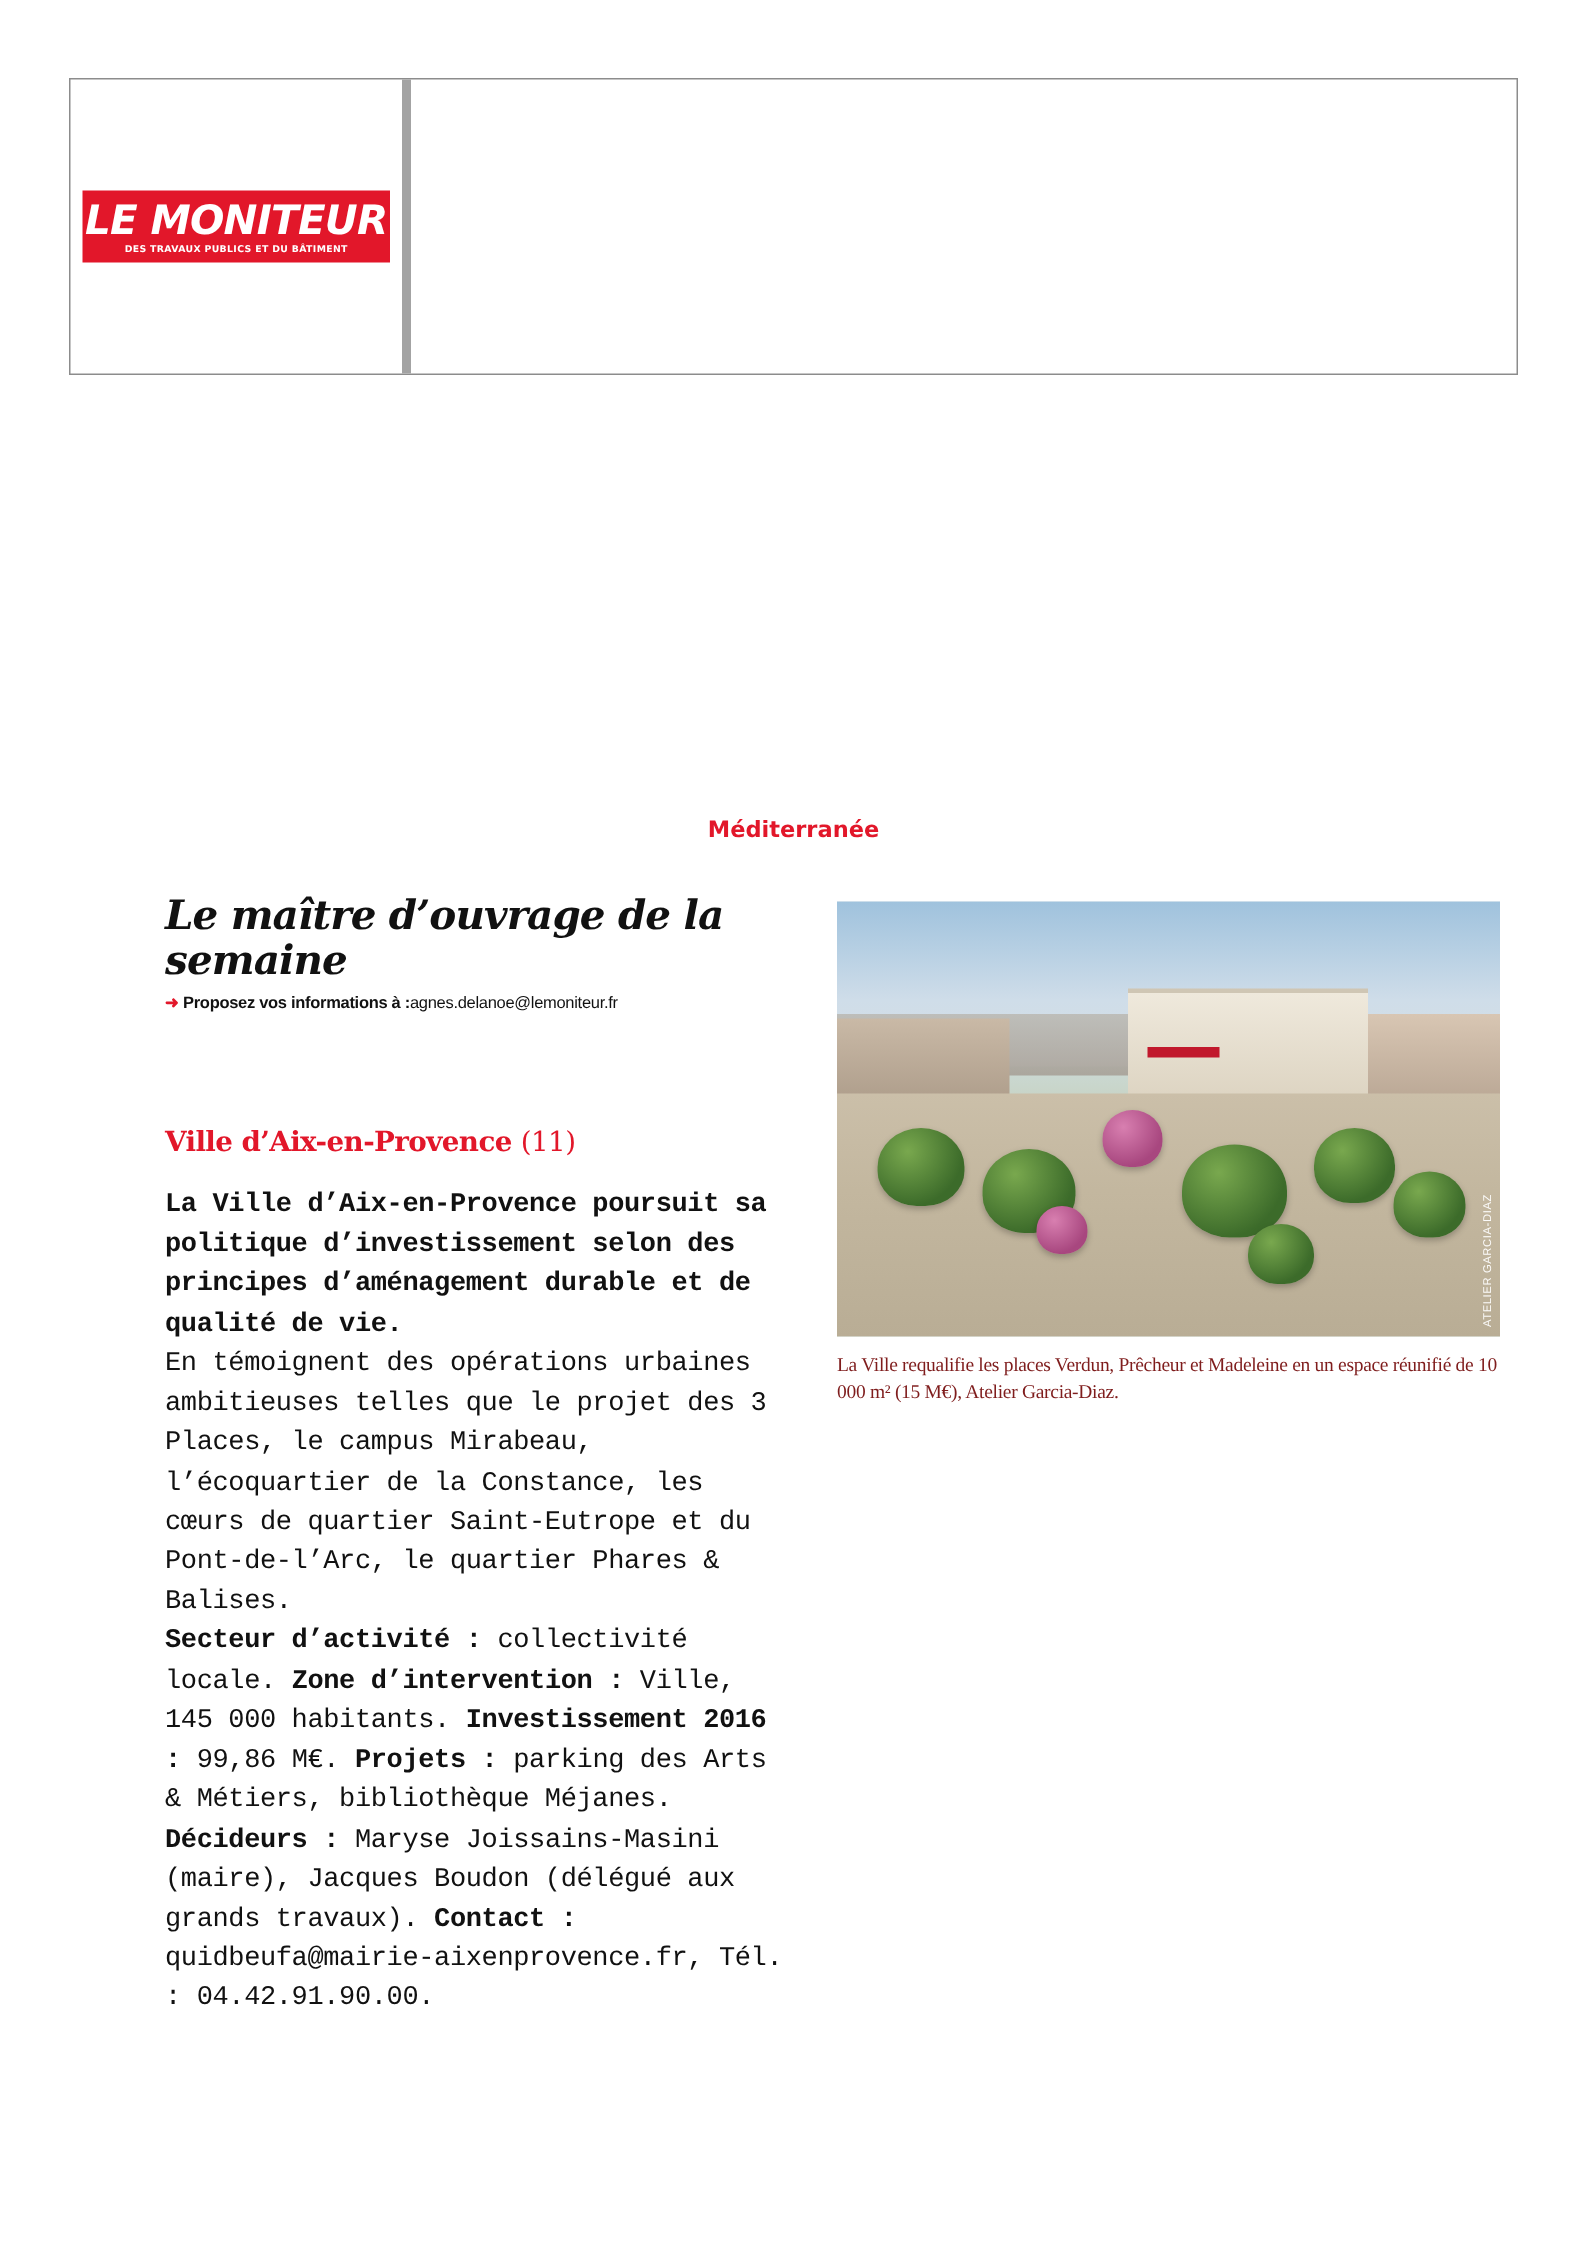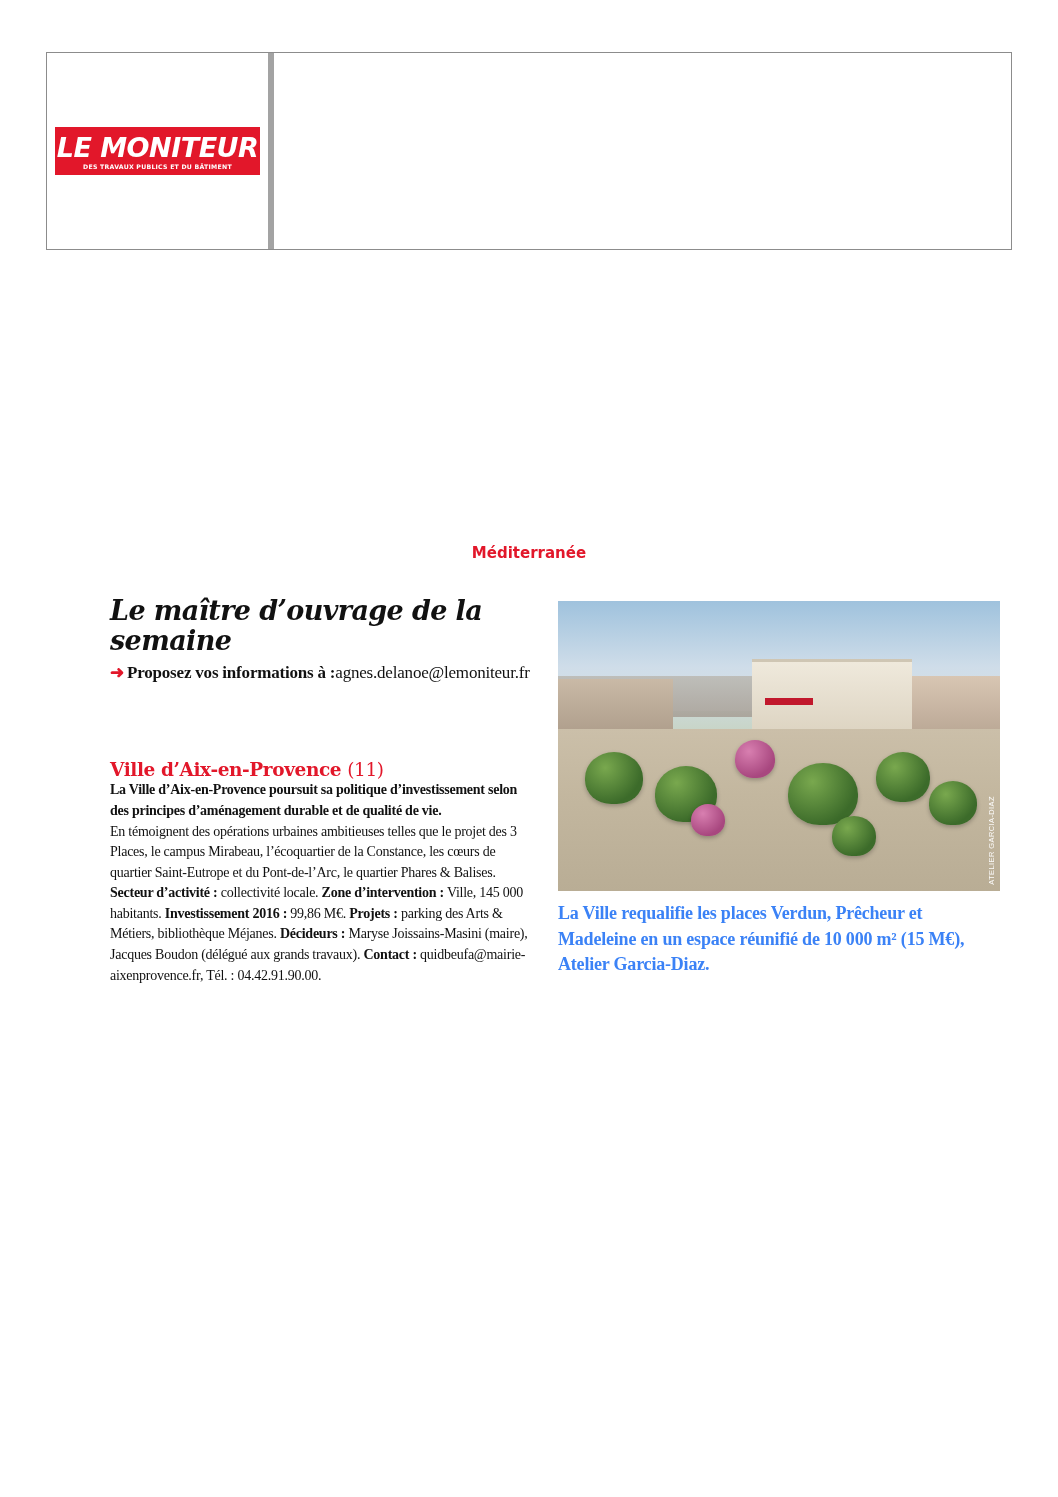--- a/index.html
+++ b/index.html
@@ -129,22 +129,22 @@
     font-style: italic;
     font-weight: bold;
     font-size: 27px;
     color: #111;
     letter-spacing: -0.6px;
     margin: 0;
     line-height: 1.1;
   }
   .rubric-sub {
     margin-top: 7px;
-    font-family: Liberation Serif, serif;
-    font-size: 17px;
+    font-family: Liberation Sans, sans-serif;
+    font-size: 11px;
     color: #111;
     letter-spacing: -0.2px;
     white-space: nowrap;
   }
   .rubric-sub .arrow {
     color: #e2172a;
     font-weight: bold;
     margin-right: 3px;
   }
   .rubric-sub b { font-weight: bold; }
@@ -160,23 +160,23 @@
     font-family: "DejaVu Serif", serif;
     font-weight: bold;
     font-size: 18.5px;
     color: #e2172a;
     letter-spacing: -0.4px;
   }
   .entity-title .num {
     font-weight: normal;
   }
   .body-text {
-    margin-top: 0;
-    font-family: Liberation Serif, serif;
-    font-size: 14px;
+    margin-top: 18px;
+    font-family: Liberation Mono, monospace;
+    font-size: 18px;
     line-height: 1.47;
     color: #111;
     letter-spacing: -0.25px;
     text-align: left;
   }
   .body-text p { margin: 0; }
   .body-text b { font-weight: bold; }
   .lead { font-weight: bold; }
 
   
@@ -243,25 +243,24 @@
     font-size: 7.5px;
     color: #ffffff;
     writing-mode: vertical-rl;
     transform: rotate(180deg);
     letter-spacing: .4px;
     opacity: .95;
   }
   .caption {
     margin-top: 10px;
     font-family: "Liberation Serif", serif;
-    font-size: 18px;
+    font-size: 13px;
     line-height: 1.42;
-    color: #3b82f6;
+    color: #7f1d1d;
     letter-spacing: -0.2px;
-    font-weight: bold;
   }
 </style>
 </head>
 <body>
 
 <div class="header-table">
 
   <div class="header-logo-cell">
     <div class="logo-box">
       <div class="logo-word">LE MONITEUR</div>

